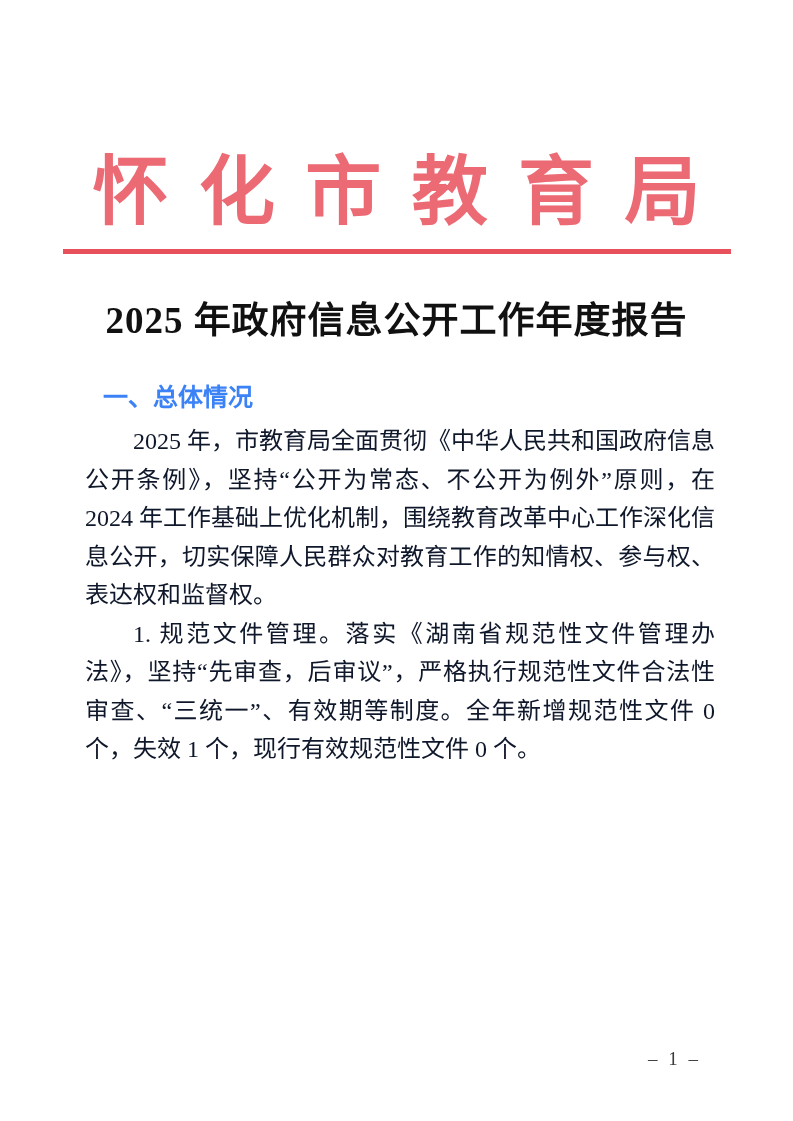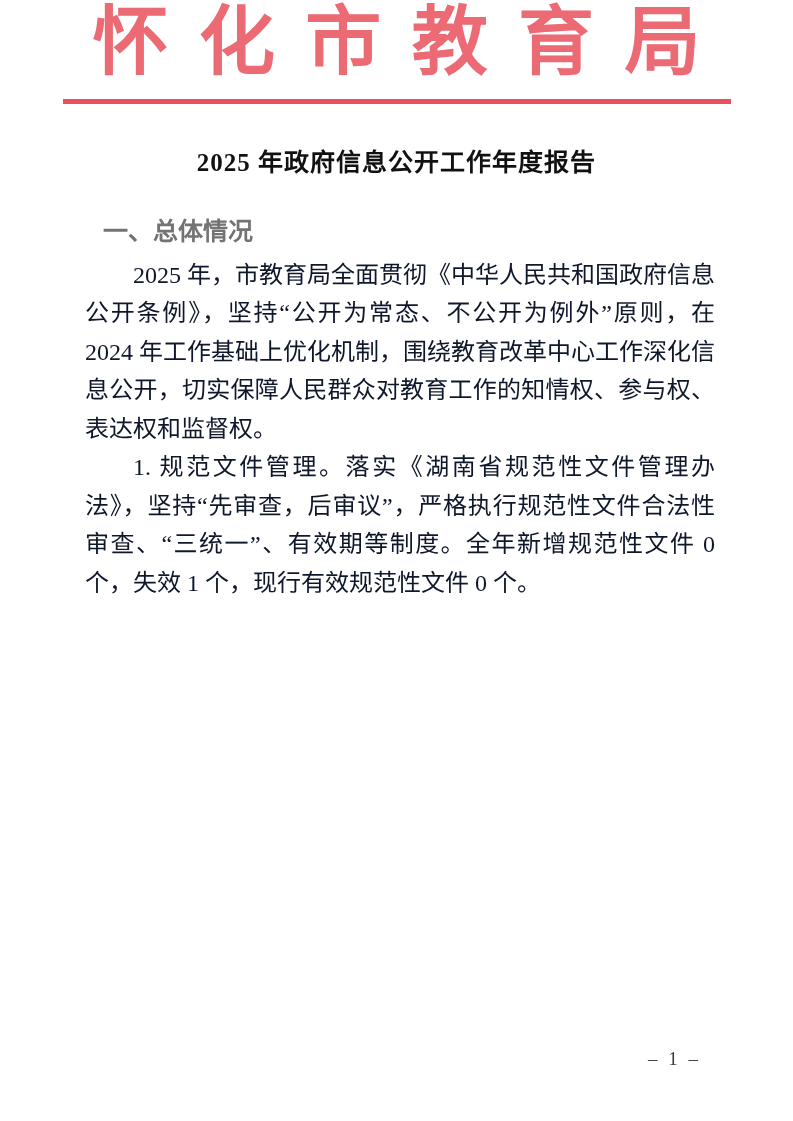--- a/index.html
+++ b/index.html
@@ -11,20 +11,21 @@
     position: relative;
     width: 793px;
     height: 1121px;
     margin: 0 auto;
     background: #ffffff;
     overflow: hidden;
     font-family: "Liberation Serif", "DejaVu Serif", serif;
   }
   
   .letterhead {
+    margin-top: 150px;
     text-align: center;
     font-family: "Liberation Serif", "DejaVu Serif", serif;
     font-weight: bold;
     font-size: 76px;
     line-height: 1.12;
     color: #ec6a74;
     letter-spacing: 0.40em;
     padding-left: 0.40em; 
     white-space: nowrap;
   }
@@ -33,37 +34,37 @@
     height: 5px;
     margin: 14px auto 0 auto;
     background: #e8505c;
   }
   
   .doc-title {
     margin: 42px 0 0 0;
     text-align: center;
     font-family: "Liberation Serif", "DejaVu Serif", serif;
     font-weight: bold;
-    font-size: 25px;
+    font-size: 37px;
     line-height: 1.35;
     color: #111111;
     letter-spacing: 1px;
   }
   
   .body-block {
     padding: 0 78px 0 85px;
   }
   .section-heading {
     margin: 36px 0 10px 0;
     padding-left: 18px;
     font-family: "Liberation Sans", "DejaVu Sans", sans-serif;
     font-weight: bold;
     font-size: 25px;
     line-height: 1.2;
-    color: #737373;
+    color: #3b82f6;
   }
   .body-para {
     margin: 0;
     font-family: "Liberation Serif", "DejaVu Serif", serif;
     font-size: 24px;
     line-height: 38.5px;
     color: #0f172a;
     text-align: justify;
     text-indent: 2em;
   }

